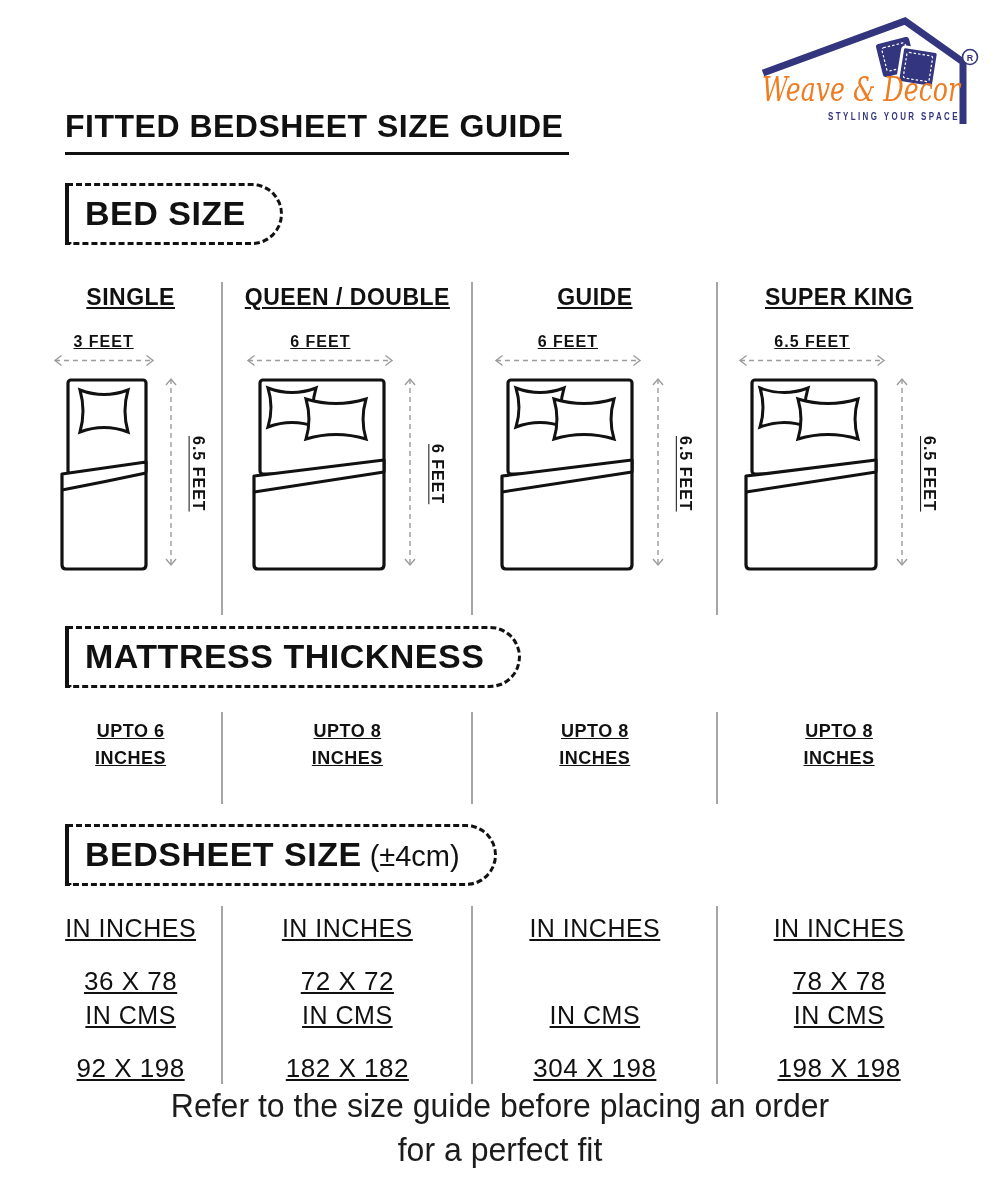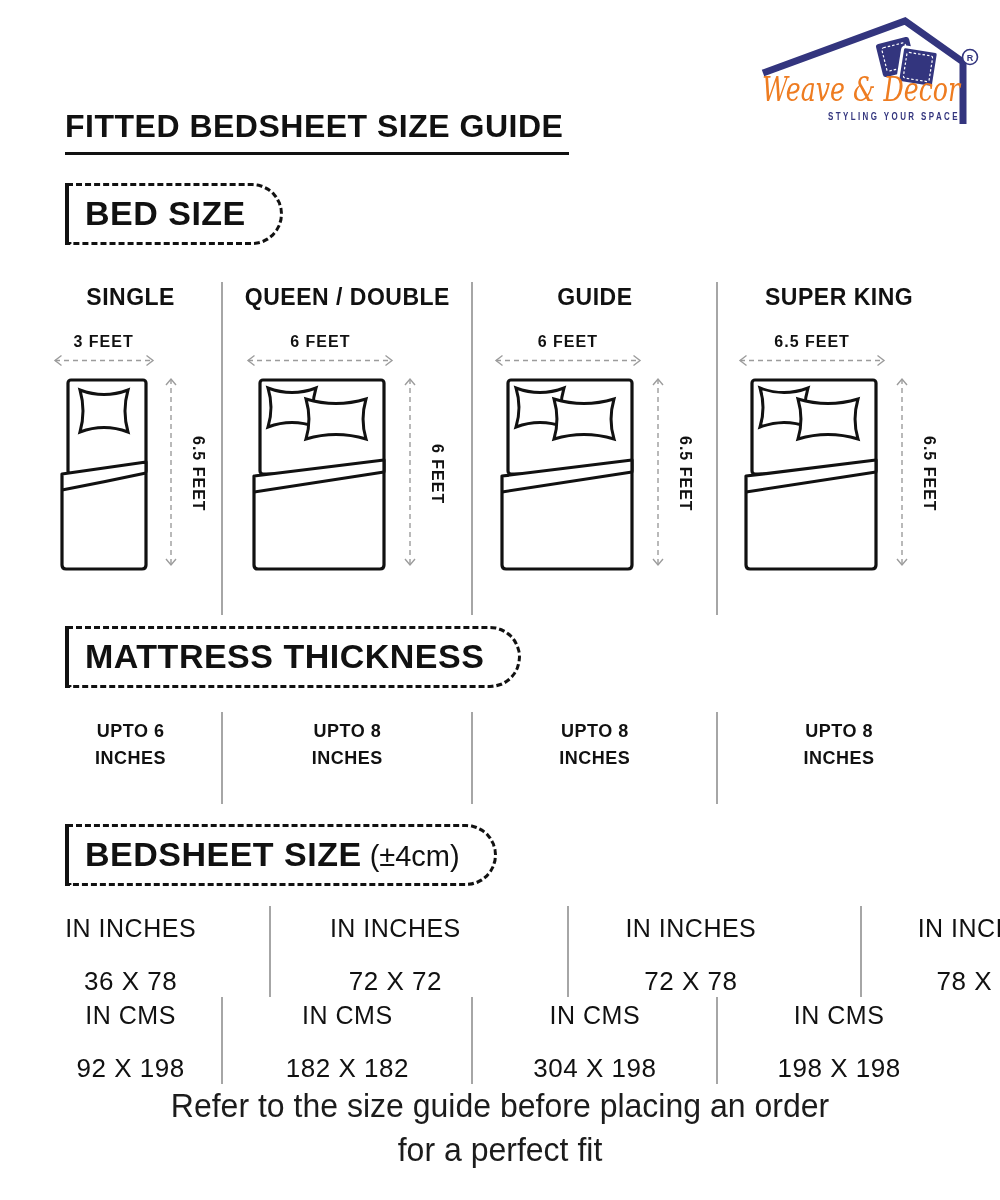--- a/index.html
+++ b/index.html
@@ -26,39 +26,39 @@
   .pill .suffix{font-size:29px;font-weight:400;letter-spacing:0;margin-left:8px;margin-top:44px;}
   .pill-bedsize{left:65px;top:183px;}
   .pill-thickness{left:65px;top:626px;}
   .pill-sheetsize{left:65px;top:824px;}
   
   .band{
     position:absolute;left:40px;width:920px;display:grid;
     grid-template-columns:19.7% 27.2% 26.6% 26.5%;
     box-sizing:border-box;
   }
-  .band .col{box-sizing:border-box;text-align:center;}
+  .band .col{box-sizing:border-box;text-align:center;text-decoration:underline;}
   .band .col + .col{border-left:2px solid #a6a6a6;}
   .band-beds{top:282px;height:333px;}
   .band-beds .col{display:flex;flex-direction:column;align-items:center;padding-top:2px;}
   .bed-type{font-size:23px;font-weight:700;letter-spacing:0.5px;margin-bottom:22px;white-space:nowrap;}
   .bed-group{display:grid;grid-template-columns:auto 16px 24px;column-gap:7px;row-gap:3px;justify-items:center;align-items:start;}
   .dim-label{grid-column:1;font-size:16px;font-weight:700;letter-spacing:1px;white-space:nowrap;text-align:right;}
   .h-arrow{grid-column:1;}
   .bed-svg{grid-column:1;margin-top:6px;}
   .v-arrow{grid-column:2;grid-row:3;margin-top:6px;}
   .v-label{
     grid-column:3;grid-row:3;height:196px;margin-top:6px;
     display:flex;align-items:center;justify-content:center;
     writing-mode:vertical-rl;font-size:16px;font-weight:700;letter-spacing:1px;white-space:nowrap;
   }
   .band-thickness{top:712px;height:92px;}
   .thickness-line{font-size:18px;font-weight:700;letter-spacing:0.5px;line-height:1.5;text-align:center;}
   .band-thickness .col{padding-top:6px;}
-  .band-inches{top:906px;height:88px;gap:48px;}
+  .band-inches{top:906px;height:88px;}
   .band-cms{top:997px;height:72px;}
   .sheet-label{font-size:25px;font-weight:400;margin-top:8px;letter-spacing:0.5px;}
   .sheet-value{font-size:26px;font-weight:400;margin-top:23px;letter-spacing:0.5px;}
   .band-cms .sheet-label{margin-top:4px;}
   
   .footer{
     position:absolute;left:0;top:1084px;width:1000px;text-align:center;
     font-size:33px;font-weight:400;color:#1c1c1c;line-height:1.32;
     transform:scaleX(0.97);
   }
@@ -227,21 +227,20 @@
     <div class="col">
       <div class="sheet-label">IN INCHES</div>
       <div class="sheet-value">36 X 78</div>
     </div>
     <div class="col">
       <div class="sheet-label">IN INCHES</div>
       <div class="sheet-value">72 X 72</div>
     </div>
     <div class="col">
       <div class="sheet-label">IN INCHES</div>
-      <div class="sheet-value">72 X 78</div>
     </div>
     <div class="col">
       <div class="sheet-label">IN INCHES</div>
       <div class="sheet-value">78 X 78</div>
     </div>
   </div>
 
   <div class="band band-cms">
     <div class="col">
       <div class="sheet-label">IN CMS</div>

